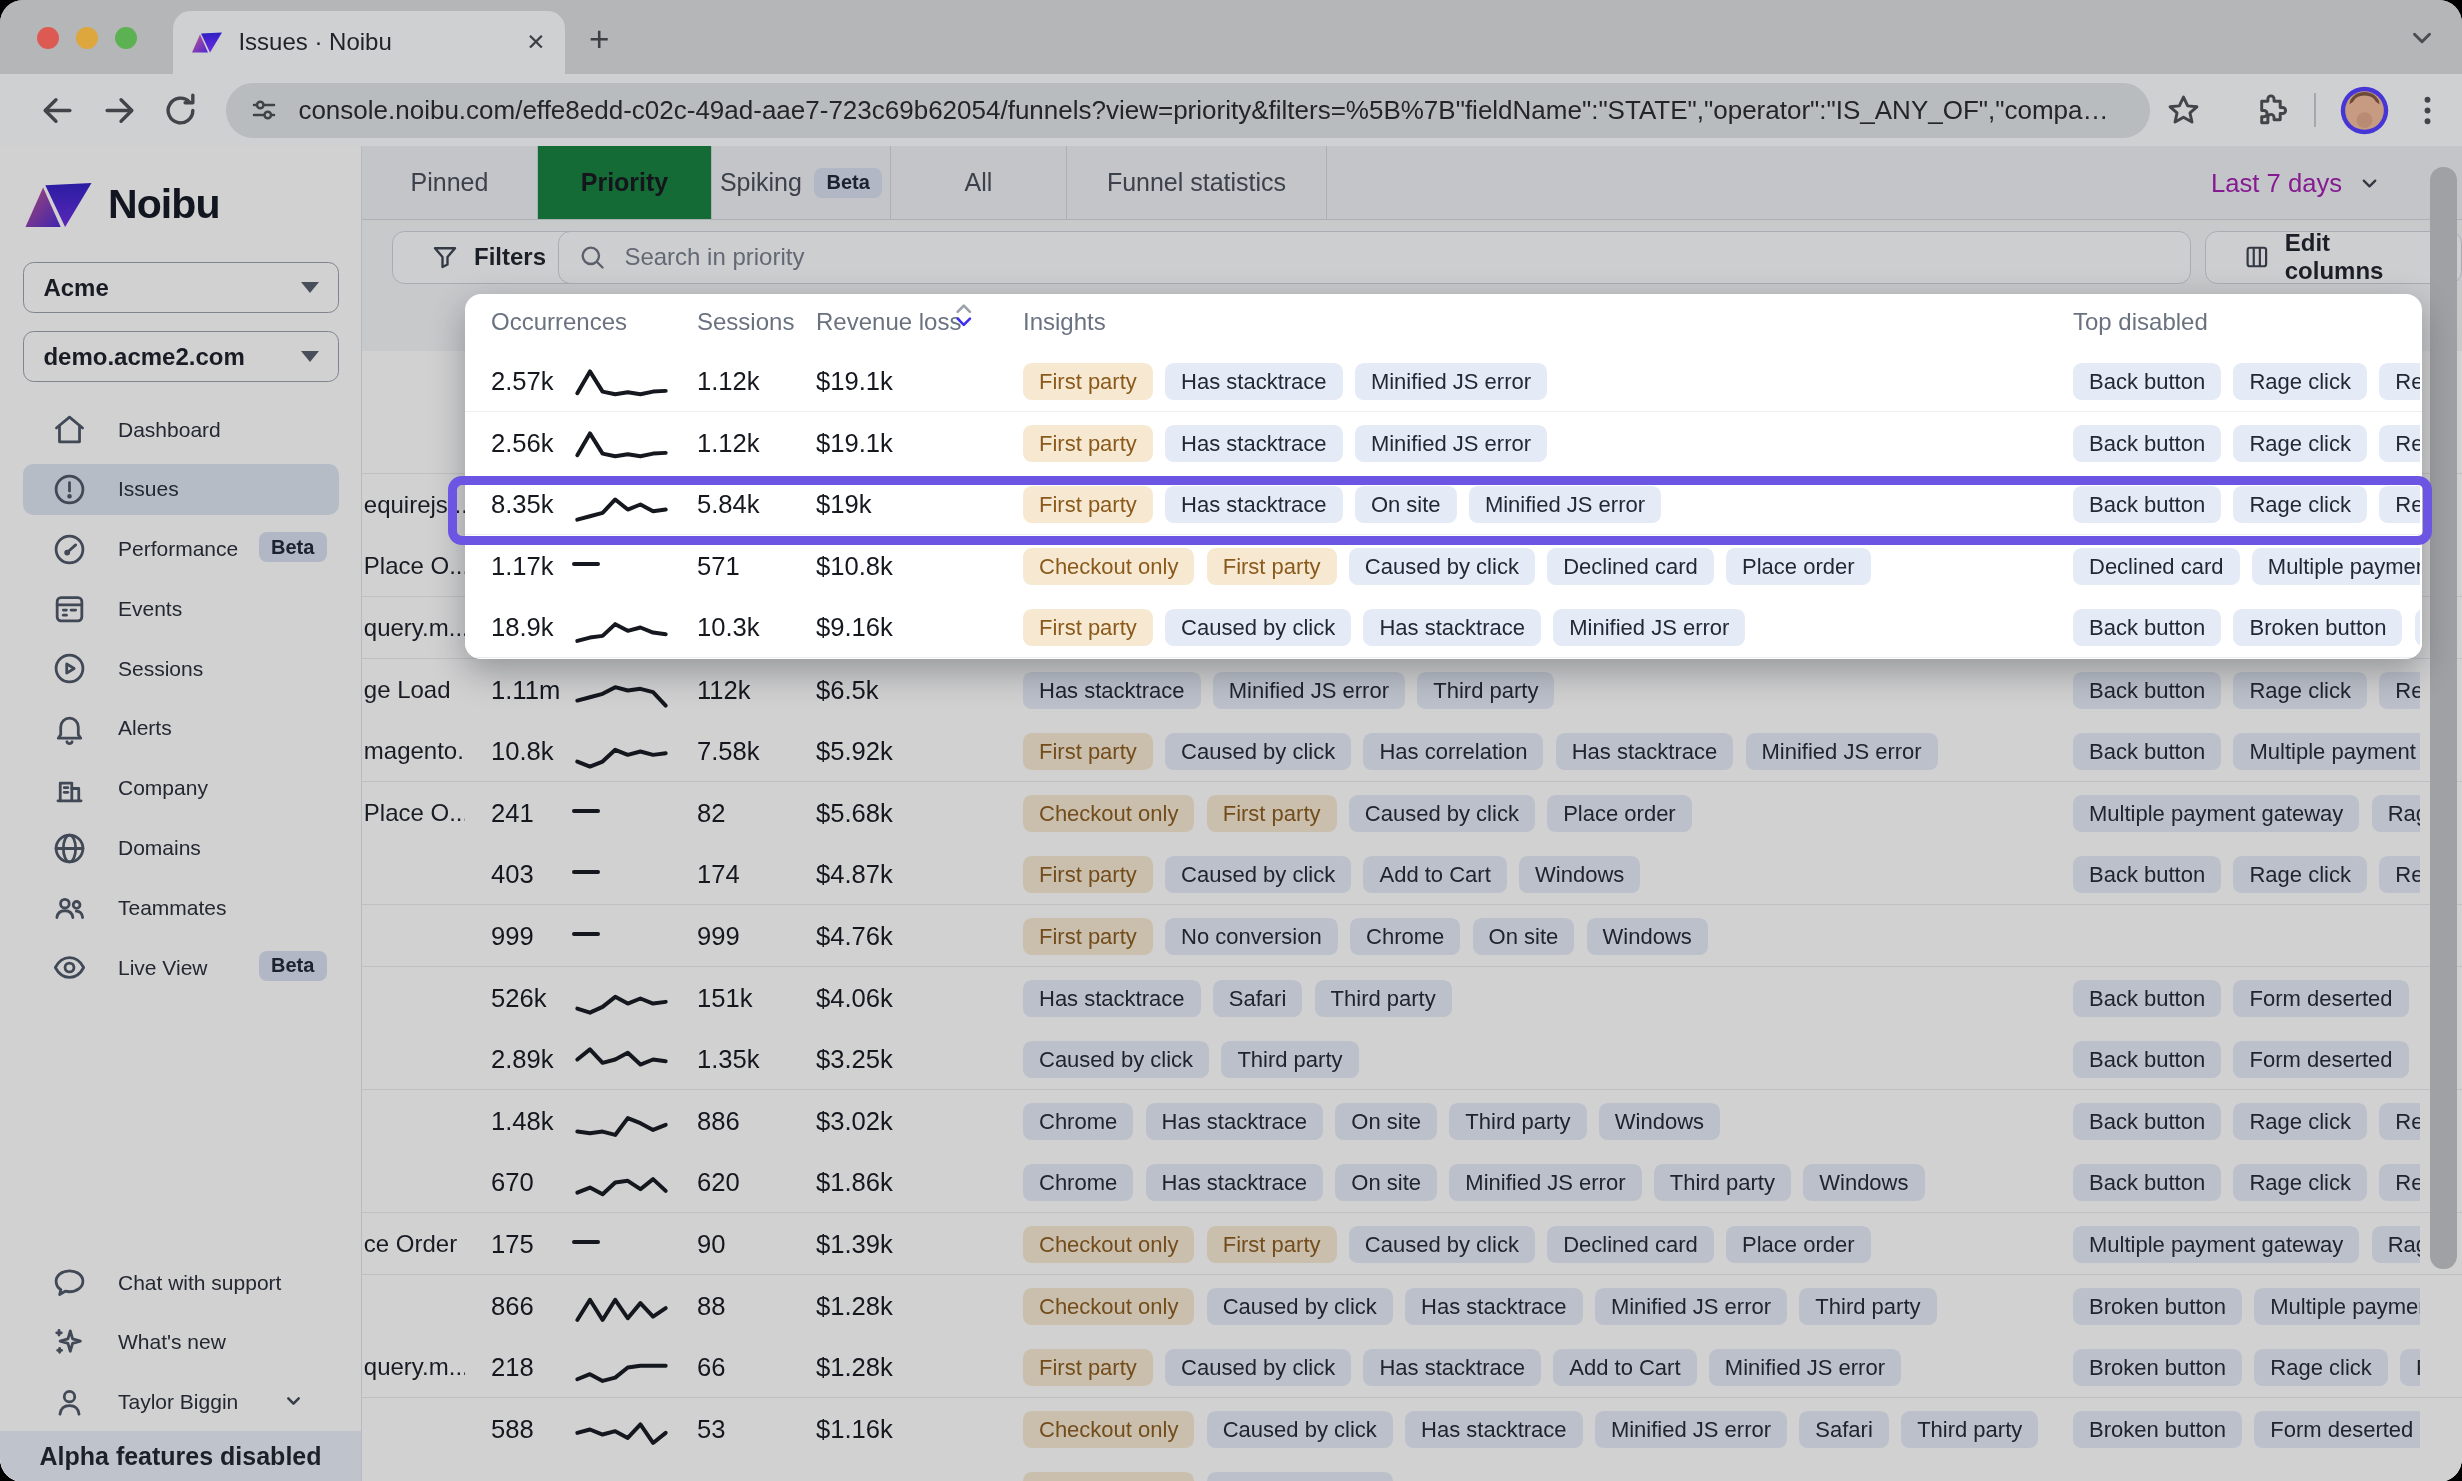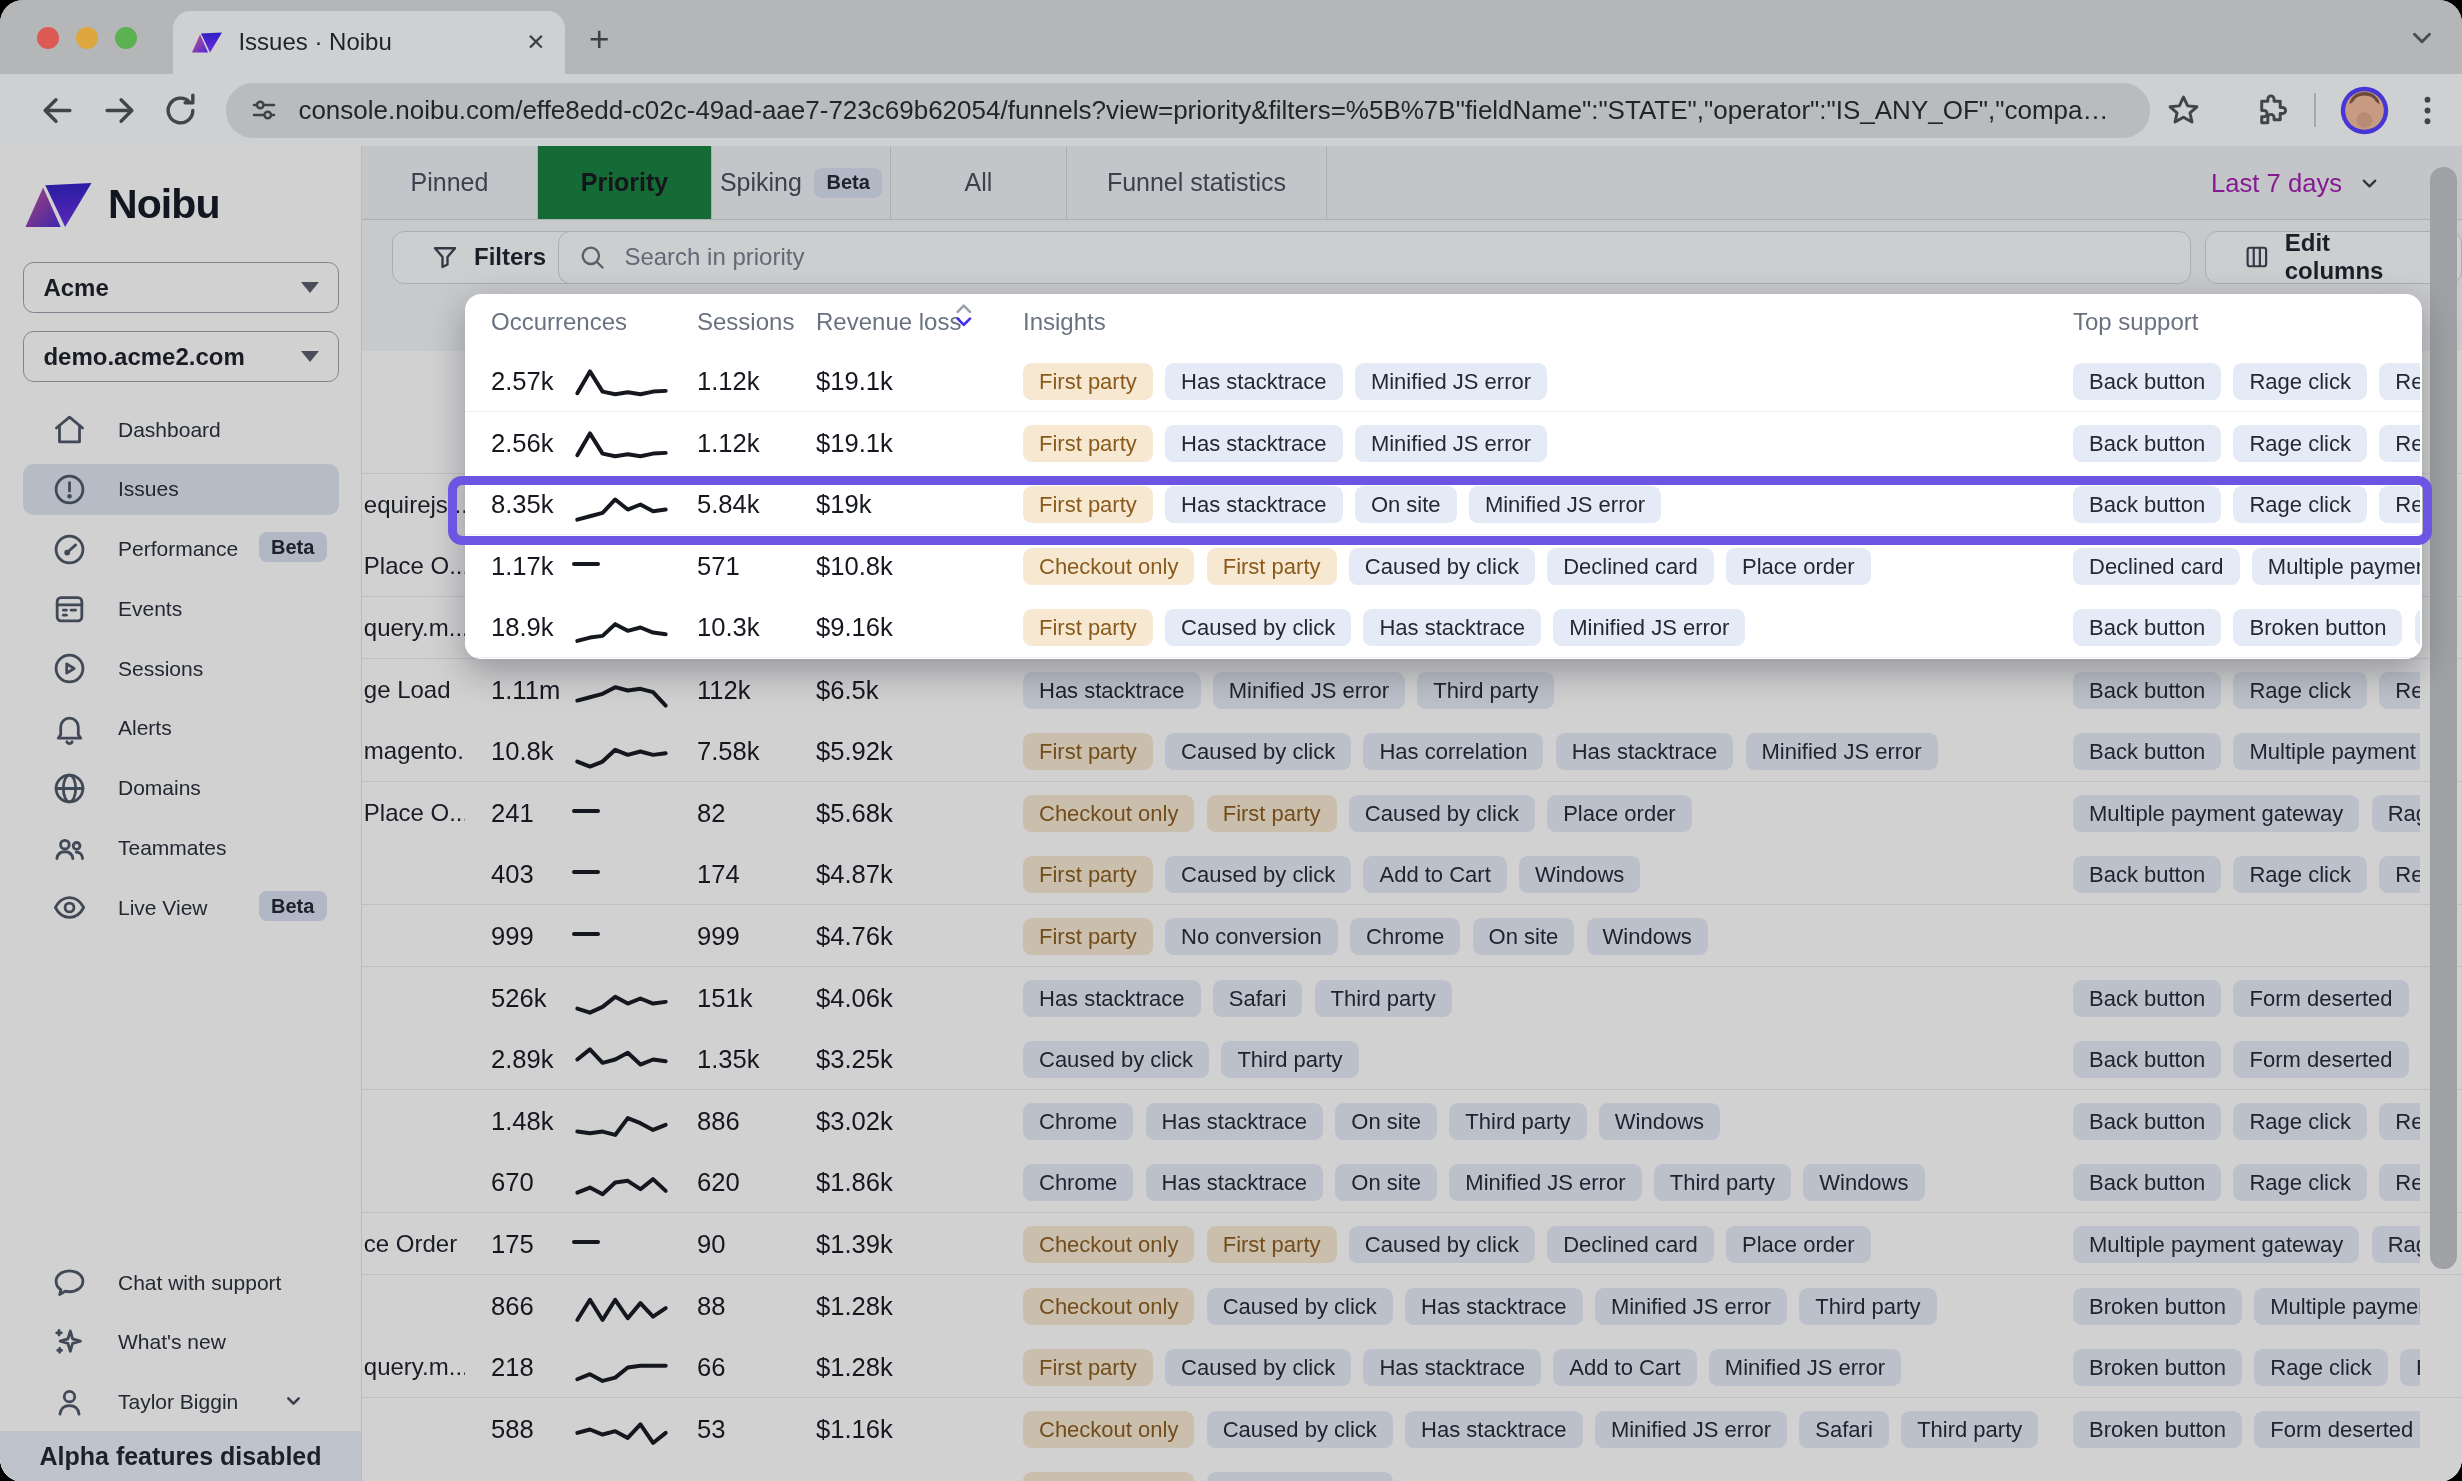--- a/index.html
+++ b/index.html
@@ -227,20 +227,30 @@
           </div>
           <div class="nav-item">
             <span class="nicon"><svg viewBox="0 0 24 24" fill="none" stroke="currentColor" stroke-width="1.8" stroke-linecap="round" stroke-linejoin="round">
                 <path d="M6.3 16V11a5.7 5.7 0 0 1 11.4 0v5l1.6 2.3H4.7z"></path>
                 <path d="M10.3 20.6a1.8 1.8 0 0 0 3.4 0"></path>
               </svg></span>
             <span class="nlabel">Alerts</span>
           </div>
           <div class="nav-item">
             <span class="nicon"><svg viewBox="0 0 24 24" fill="none" stroke="currentColor" stroke-width="1.8" stroke-linecap="round" stroke-linejoin="round">
+                <path d="M6 20V8.5h7.5V20"></path>
+                <path d="M13.5 12H18V20"></path>
+                <line x1="4.5" y1="20" x2="19.5" y2="20"></line>
+                <line x1="8.6" y1="11.5" x2="10.9" y2="11.5"></line>
+                <line x1="8.6" y1="14.5" x2="10.9" y2="14.5"></line>
+              </svg></span>
+            <span class="nlabel">Company</span>
+          </div>
+          <div class="nav-item">
+            <span class="nicon"><svg viewBox="0 0 24 24" fill="none" stroke="currentColor" stroke-width="1.8" stroke-linecap="round" stroke-linejoin="round">
                 <circle cx="12" cy="12" r="8.7"></circle>
                 <ellipse cx="12" cy="12" rx="4" ry="8.7"></ellipse>
                 <line x1="3.3" y1="12" x2="20.7" y2="12"></line>
               </svg></span>
             <span class="nlabel">Domains</span>
           </div>
           <div class="nav-item">
             <span class="nicon"><svg viewBox="0 0 24 24" fill="none" stroke="currentColor" stroke-width="1.8" stroke-linecap="round" stroke-linejoin="round">
                 <circle cx="9" cy="9.5" r="2.8"></circle>
                 <path d="M3.8 18.5c.4-3 2.6-4.4 5.2-4.4s4.8 1.4 5.2 4.4"></path>
@@ -700,21 +710,21 @@
         <span class="hcell" style="left:454px">Revenue loss</span>
         <span class="sorticons">
           <svg width="17.6" height="11.5" viewBox="0 0 20 13" fill="none" stroke="#9aa1ab" stroke-width="3" stroke-linecap="round" stroke-linejoin="round">
               <polyline points="3,10 10,3 17,10"></polyline>
             </svg>
           <svg width="17.6" height="11.5" viewBox="0 0 20 13" fill="none" stroke="#3d2ff0" stroke-width="3" stroke-linecap="round" stroke-linejoin="round">
               <polyline points="3,3 10,10 17,3"></polyline>
             </svg>
         </span>
         <span class="hcell" style="left:661px">Insights</span>
-        <span class="hcell" style="left:1711px">Top support</span>
+        <span class="hcell" style="left:1711px">Top disabled</span>
       </div>
       <div class="card-rows" id="cardRows">
           <div class="trow" style="top: 0px;">
             <span class="c-occ">2.57k</span>
             <span class="c-spark"><svg width="99" height="41" viewBox="0 0 112 46" fill="none">
                 <polyline points="6.0,36.3 20.3,11.6 34.6,34.4 48.9,37.4 63.1,35.2 77.4,37.4 91.7,34.4 106.0,33.6" stroke="#15181f" stroke-width="4.5" stroke-linecap="round" stroke-linejoin="round"></polyline>
               </svg></span>
             <span class="c-sess">1.12k</span>
             <span class="c-rev">$19.1k</span>
             <span class="c-ins">

